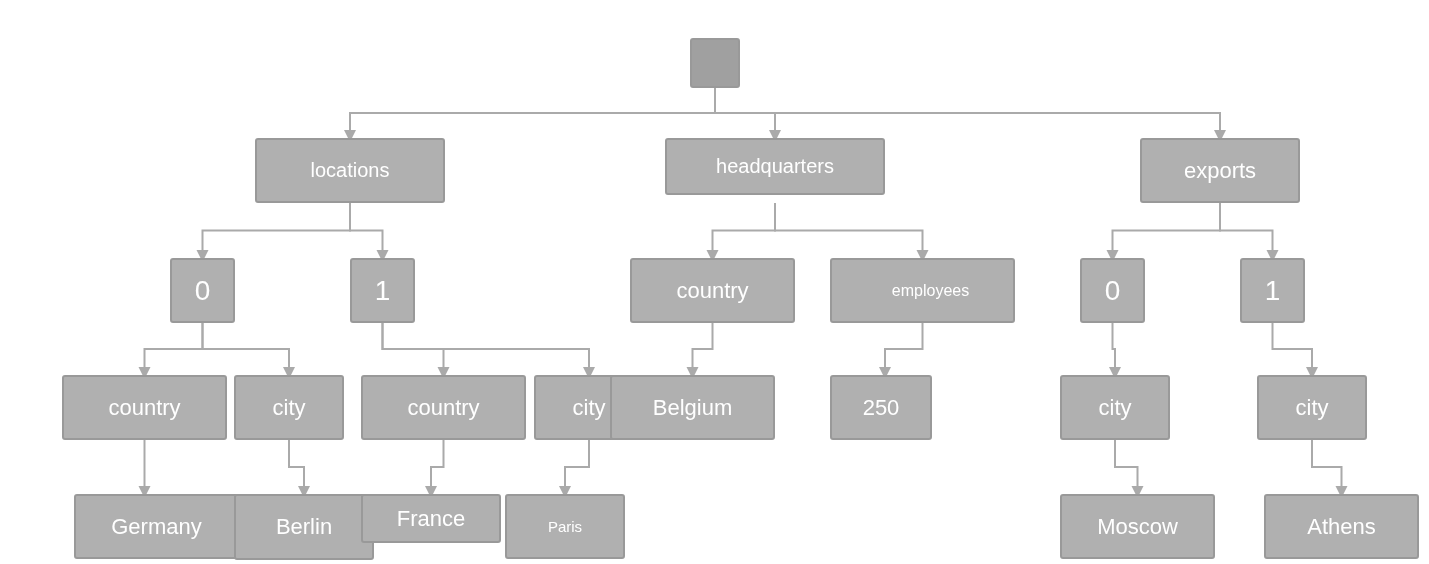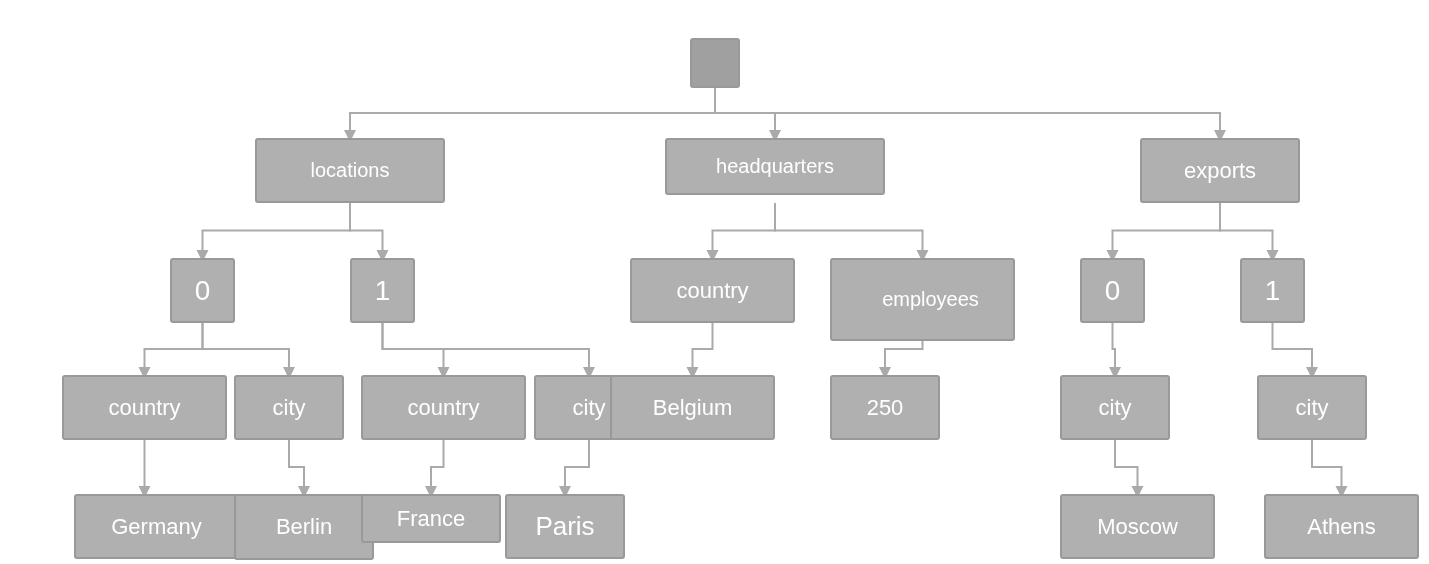--- a/index.html
+++ b/index.html
@@ -81,30 +81,30 @@
       <path d="M1115,432 L1115,459 L1137.5,459 L1137.5,486" stroke="#aaa" stroke-width="2" fill="none" marker-end="url(#arrow)"></path>
       <path d="M1312,432 L1312,459 L1341.5,459 L1341.5,486" stroke="#aaa" stroke-width="2" fill="none" marker-end="url(#arrow)"></path>
 </svg>
 <div class="node root" style="left: 690px; top: 30px; width: 50px; height: 50px; font-size: 28px;"></div>
     <div class="node" style="left: 255px; top: 130px; width: 190px; height: 65px; font-size: 20px;">locations</div>
     <div class="node" style="left: 665px; top: 130px; width: 220px; height: 57px; font-size: 20px;">headquarters</div>
     <div class="node" style="left: 1140px; top: 130px; width: 160px; height: 65px; font-size: 22px;">exports</div>
     <div class="node" style="left: 170px; top: 250px; width: 65px; height: 65px; font-size: 28px;">0</div>
     <div class="node" style="left: 350px; top: 250px; width: 65px; height: 65px; font-size: 28px;">1</div>
     <div class="node" style="left: 630px; top: 250px; width: 165px; height: 65px; font-size: 22px;">country</div>
-    <div class="node" style="left: 830px; top: 250px; width: 185px; height: 83px; font-size: 20px; padding-left: 28px;">employees</div>
+    <div class="node" style="left: 830px; top: 250px; width: 185px; height: 65px; font-size: 16px; padding-left: 28px;">employees</div>
     <div class="node" style="left: 1080px; top: 250px; width: 65px; height: 65px; font-size: 28px;">0</div>
     <div class="node" style="left: 1240px; top: 250px; width: 65px; height: 65px; font-size: 28px;">1</div>
     <div class="node" style="left: 62px; top: 367px; width: 165px; height: 65px; font-size: 22px;">country</div>
     <div class="node" style="left: 234px; top: 367px; width: 110px; height: 65px; font-size: 22px;">city</div>
     <div class="node" style="left: 361px; top: 367px; width: 165px; height: 65px; font-size: 22px;">country</div>
     <div class="node" style="left: 534px; top: 367px; width: 110px; height: 65px; font-size: 22px;">city</div>
     <div class="node" style="left: 610px; top: 367px; width: 165px; height: 65px; font-size: 22px;">Belgium</div>
-    <div class="node" style="left: 830px; top: 367px; width: 110px; height: 65px; font-size: 22px;">250</div>
+    <div class="node" style="left: 830px; top: 367px; width: 102px; height: 65px; font-size: 22px;">250</div>
     <div class="node" style="left: 1060px; top: 367px; width: 110px; height: 65px; font-size: 22px;">city</div>
     <div class="node" style="left: 1257px; top: 367px; width: 110px; height: 65px; font-size: 22px;">city</div>
     <div class="node" style="left: 74px; top: 486px; width: 165px; height: 65px; font-size: 22px;">Germany</div>
     <div class="node" style="left: 234px; top: 486px; width: 140px; height: 66px; font-size: 22px;">Berlin</div>
     <div class="node" style="left: 361px; top: 486px; width: 140px; height: 49px; font-size: 22px;">France</div>
-    <div class="node" style="left: 505px; top: 486px; width: 120px; height: 65px; font-size: 26px; text-align: right;">Paris</div>
+    <div class="node" style="left: 505px; top: 486px; width: 120px; height: 65px; font-size: 15px; text-align: right;">Paris</div>
     <div class="node" style="left: 1264px; top: 486px; width: 155px; height: 65px; font-size: 22px;">Athens</div>
     <div class="node" style="left: 1060px; top: 486px; width: 155px; height: 65px; font-size: 22px;">Moscow</div>
   </div>
 
 </body></html>

